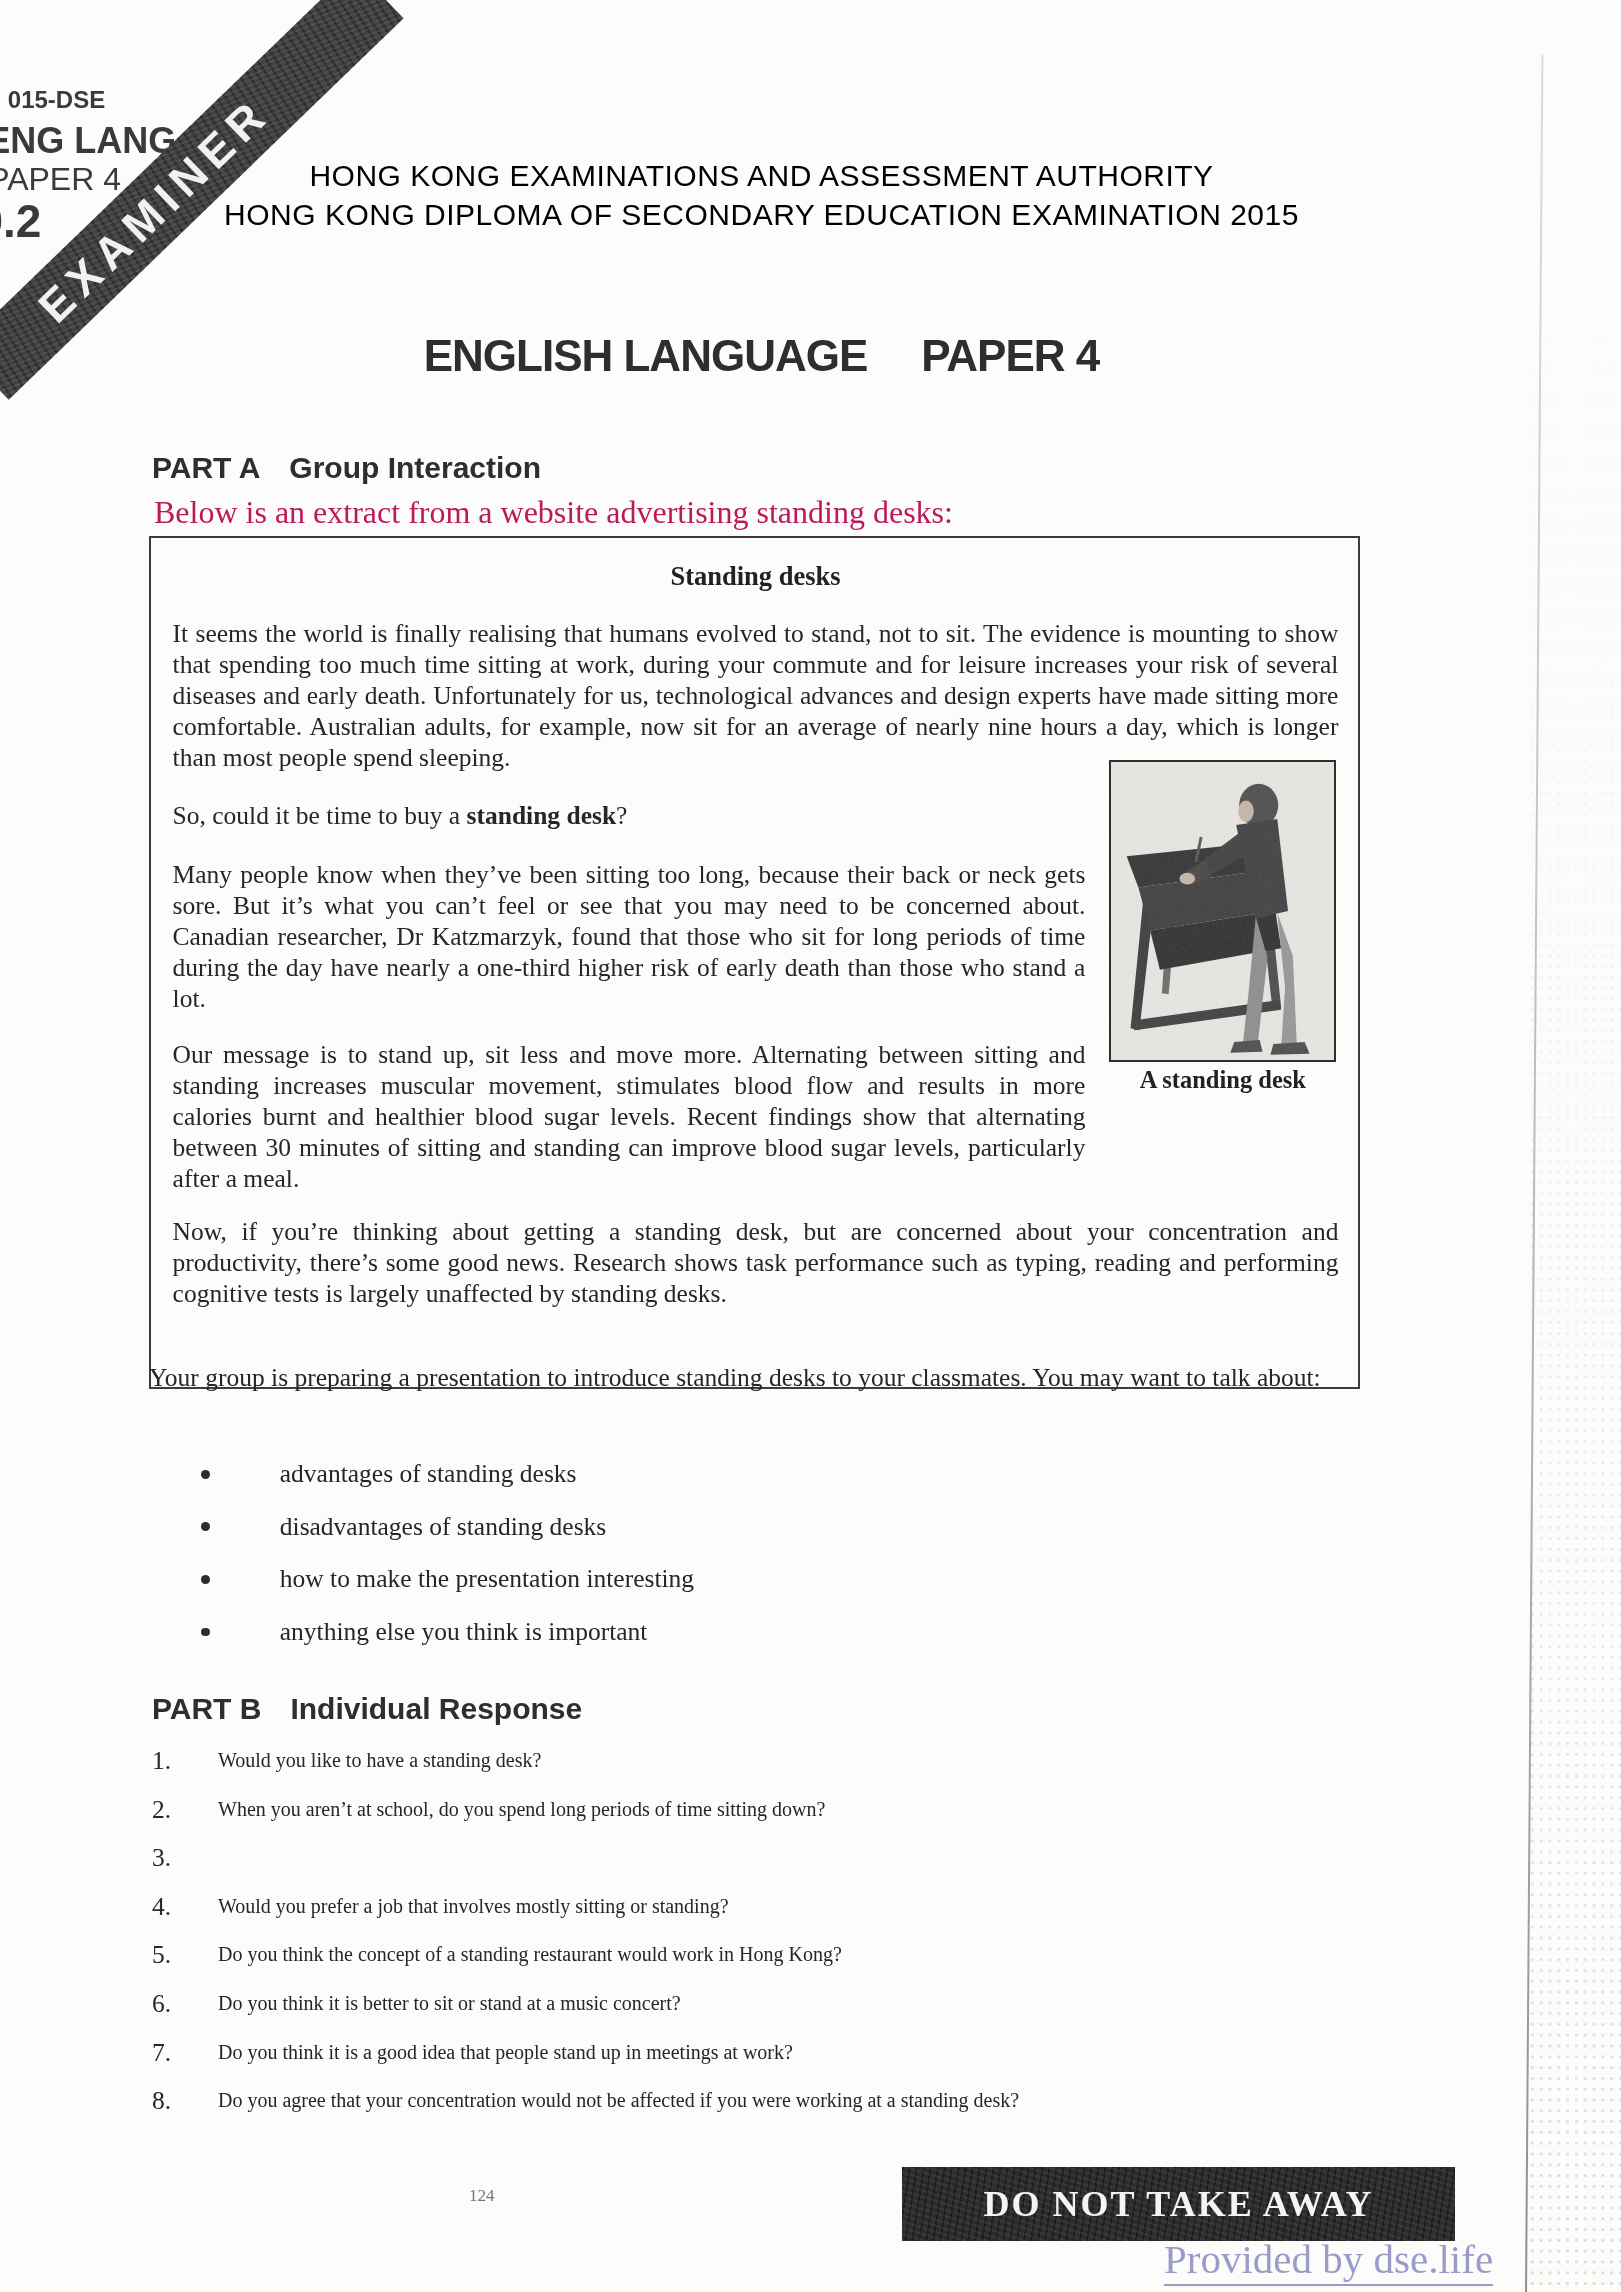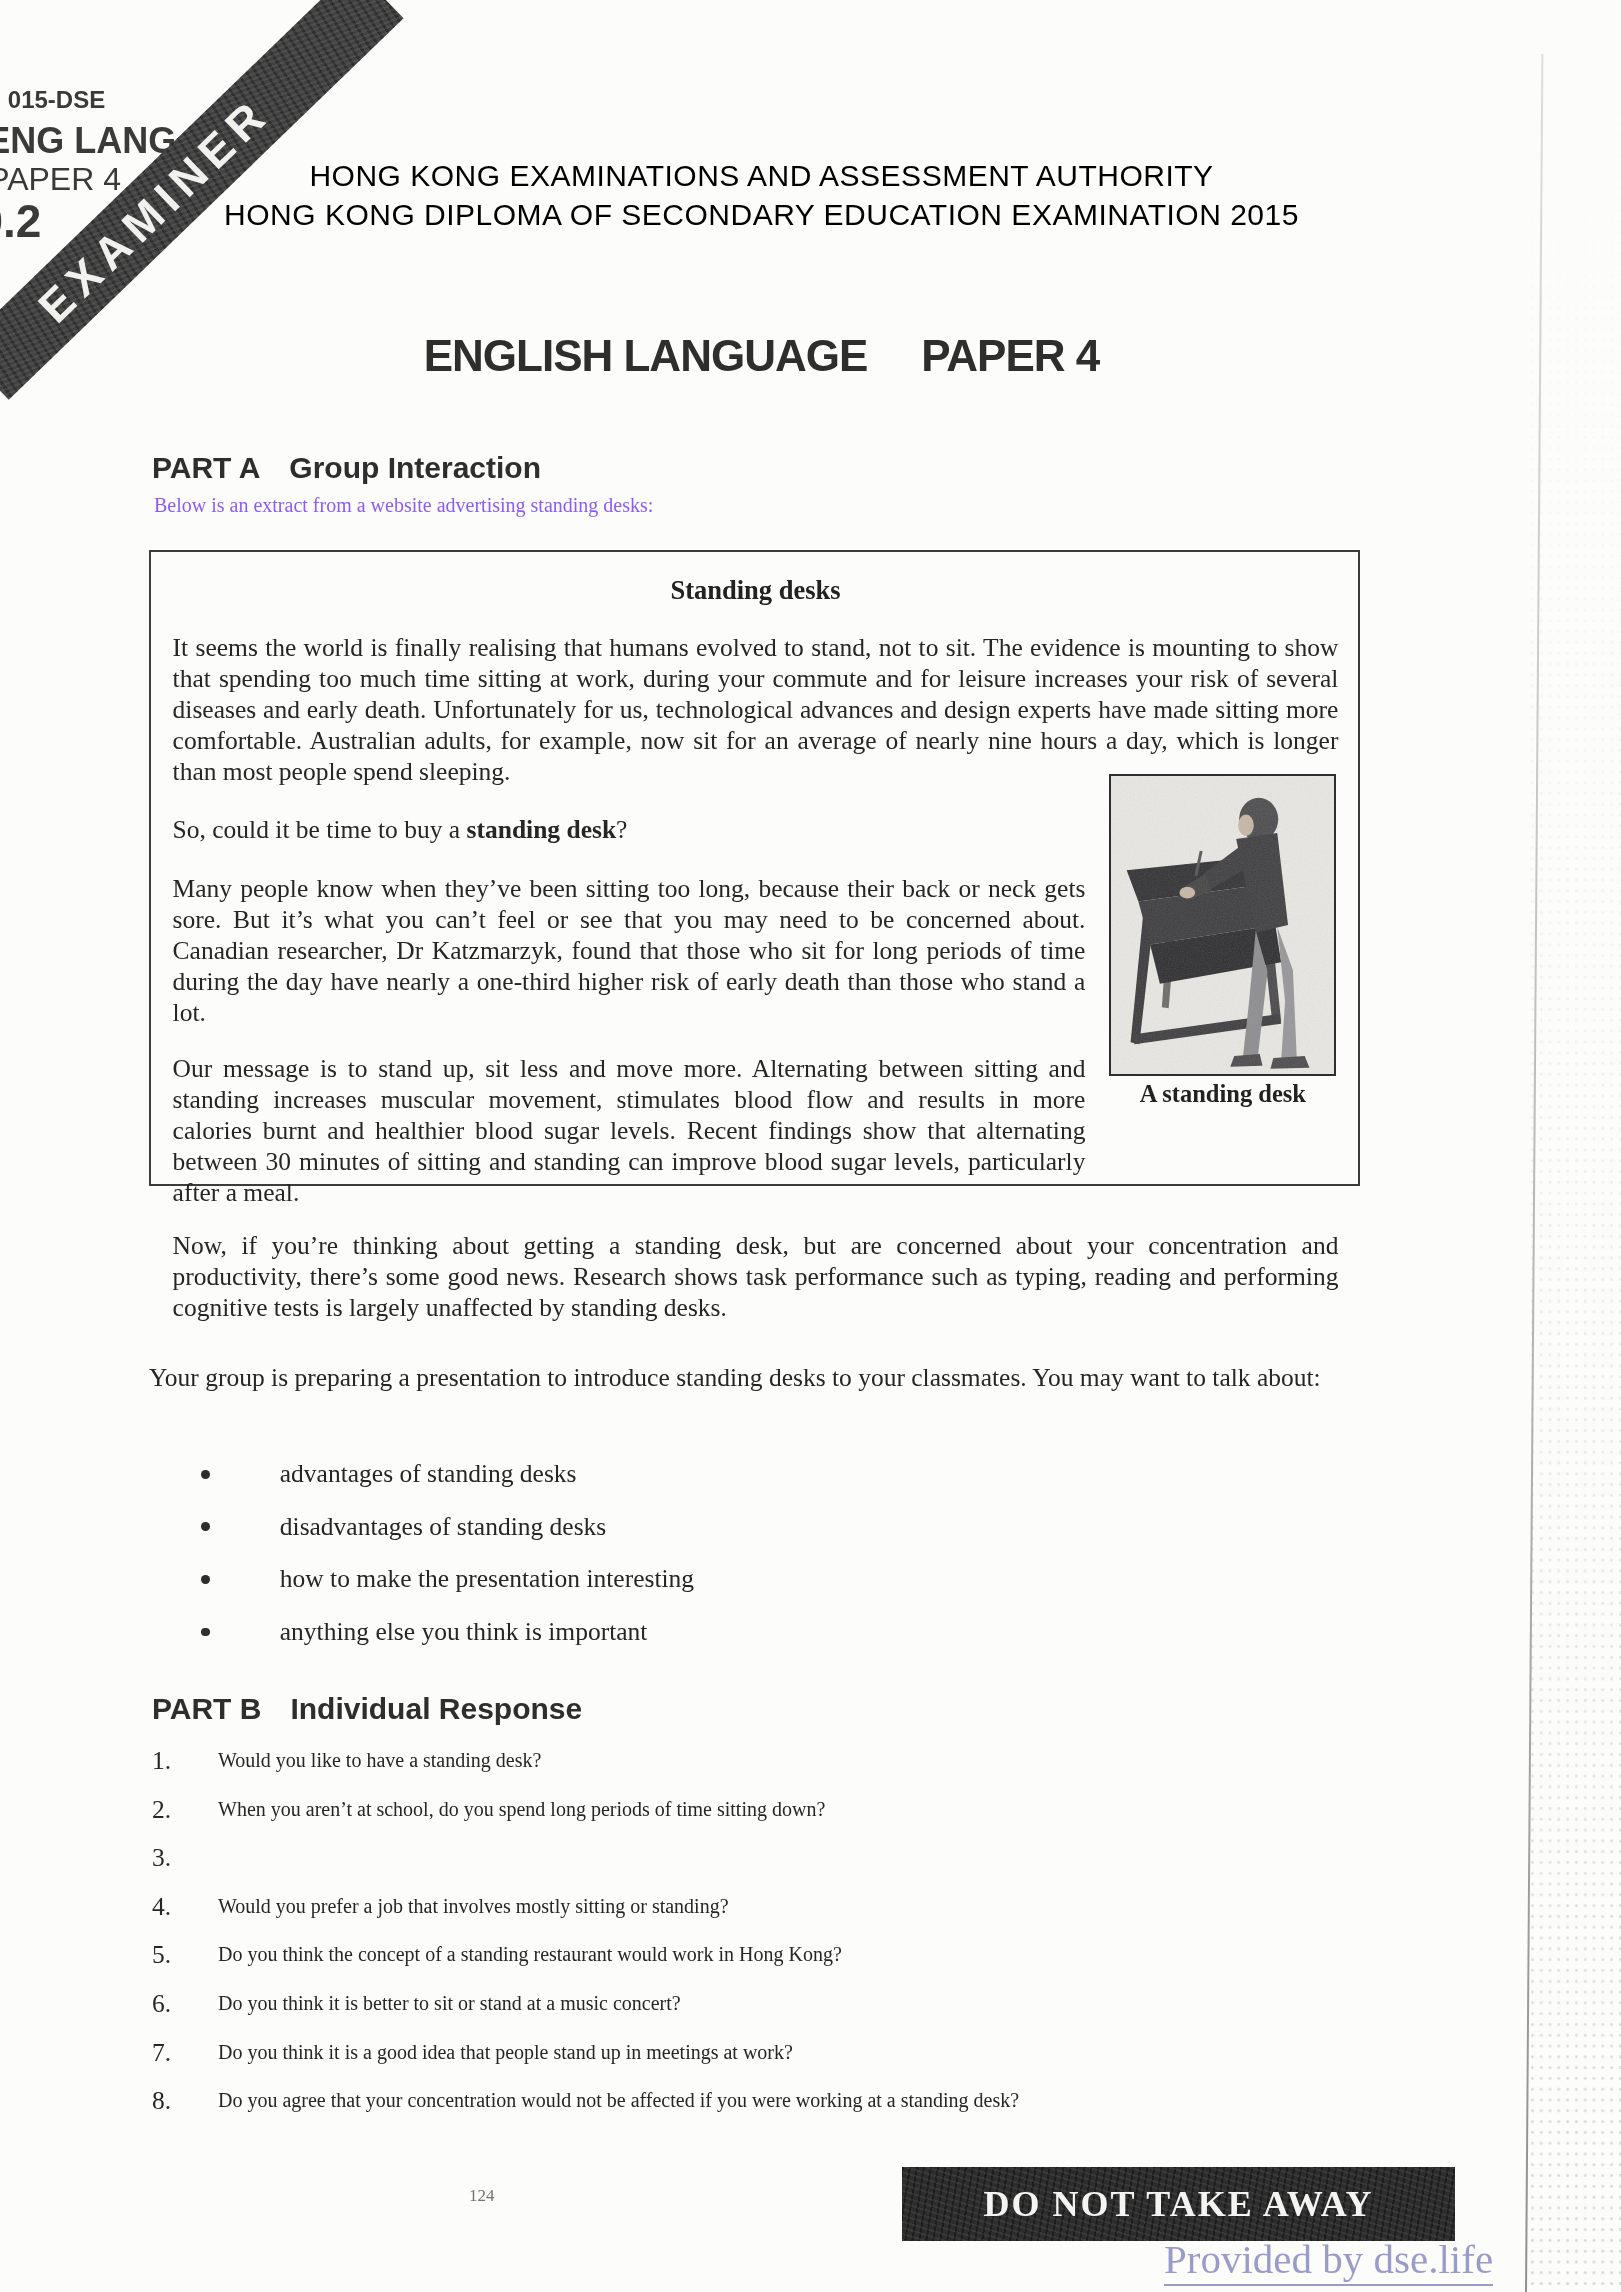--- a/index.html
+++ b/index.html
@@ -45,25 +45,25 @@
     font-family:"Liberation Sans", sans-serif; font-weight:bold; font-size:44px; color:#2e2e2e; letter-spacing:-1px; }
   .paper-title .gap { display:inline-block; margin-left:54px; }
 
   
   .part-heading { position:absolute; left:152px; font-family:"Liberation Sans", sans-serif;
     font-weight:bold; font-size:30px; color:#2e2e2e; }
   .part-a { top:451px; }
   .part-b { top:1692px; }
   .part-heading .pt-title { margin-left:29px; }
 
-  .intro-line { position:absolute; left:154px; top:494px; font-size:20px; color:#8b5cf6; }
+  .intro-line { position:absolute; left:154px; top:494px; font-size:32px; color:#be185d; }
 
   
   .extract-box {
-    position:absolute; left:149px; top:550px; width:1211px; height:636px;
+    position:absolute; left:149px; top:536px; width:1211px; height:853px;
     border:2px solid #3c3c3c; border-top-width:2.9px; box-sizing:border-box;
     padding:9.8px 19.6px 0 21.6px;
   }
   .extract-title { margin-top:13.7px; margin-bottom:25.5px; text-align:center;
     font-weight:bold; font-size:26.5px; color:#222; }
   .extract-box p { margin:0 0 27.4px 0; font-size:25.5px; line-height:31px; text-align:justify; color:#262626; }
   .extract-box p.narrow { margin-right:253px; }
   .extract-box p.solo { text-align:left; margin-bottom:27.4px; }
   .extract-box p.p3 { margin-bottom:25.5px; }
   .extract-box p.p4 { margin-bottom:21.6px; }

